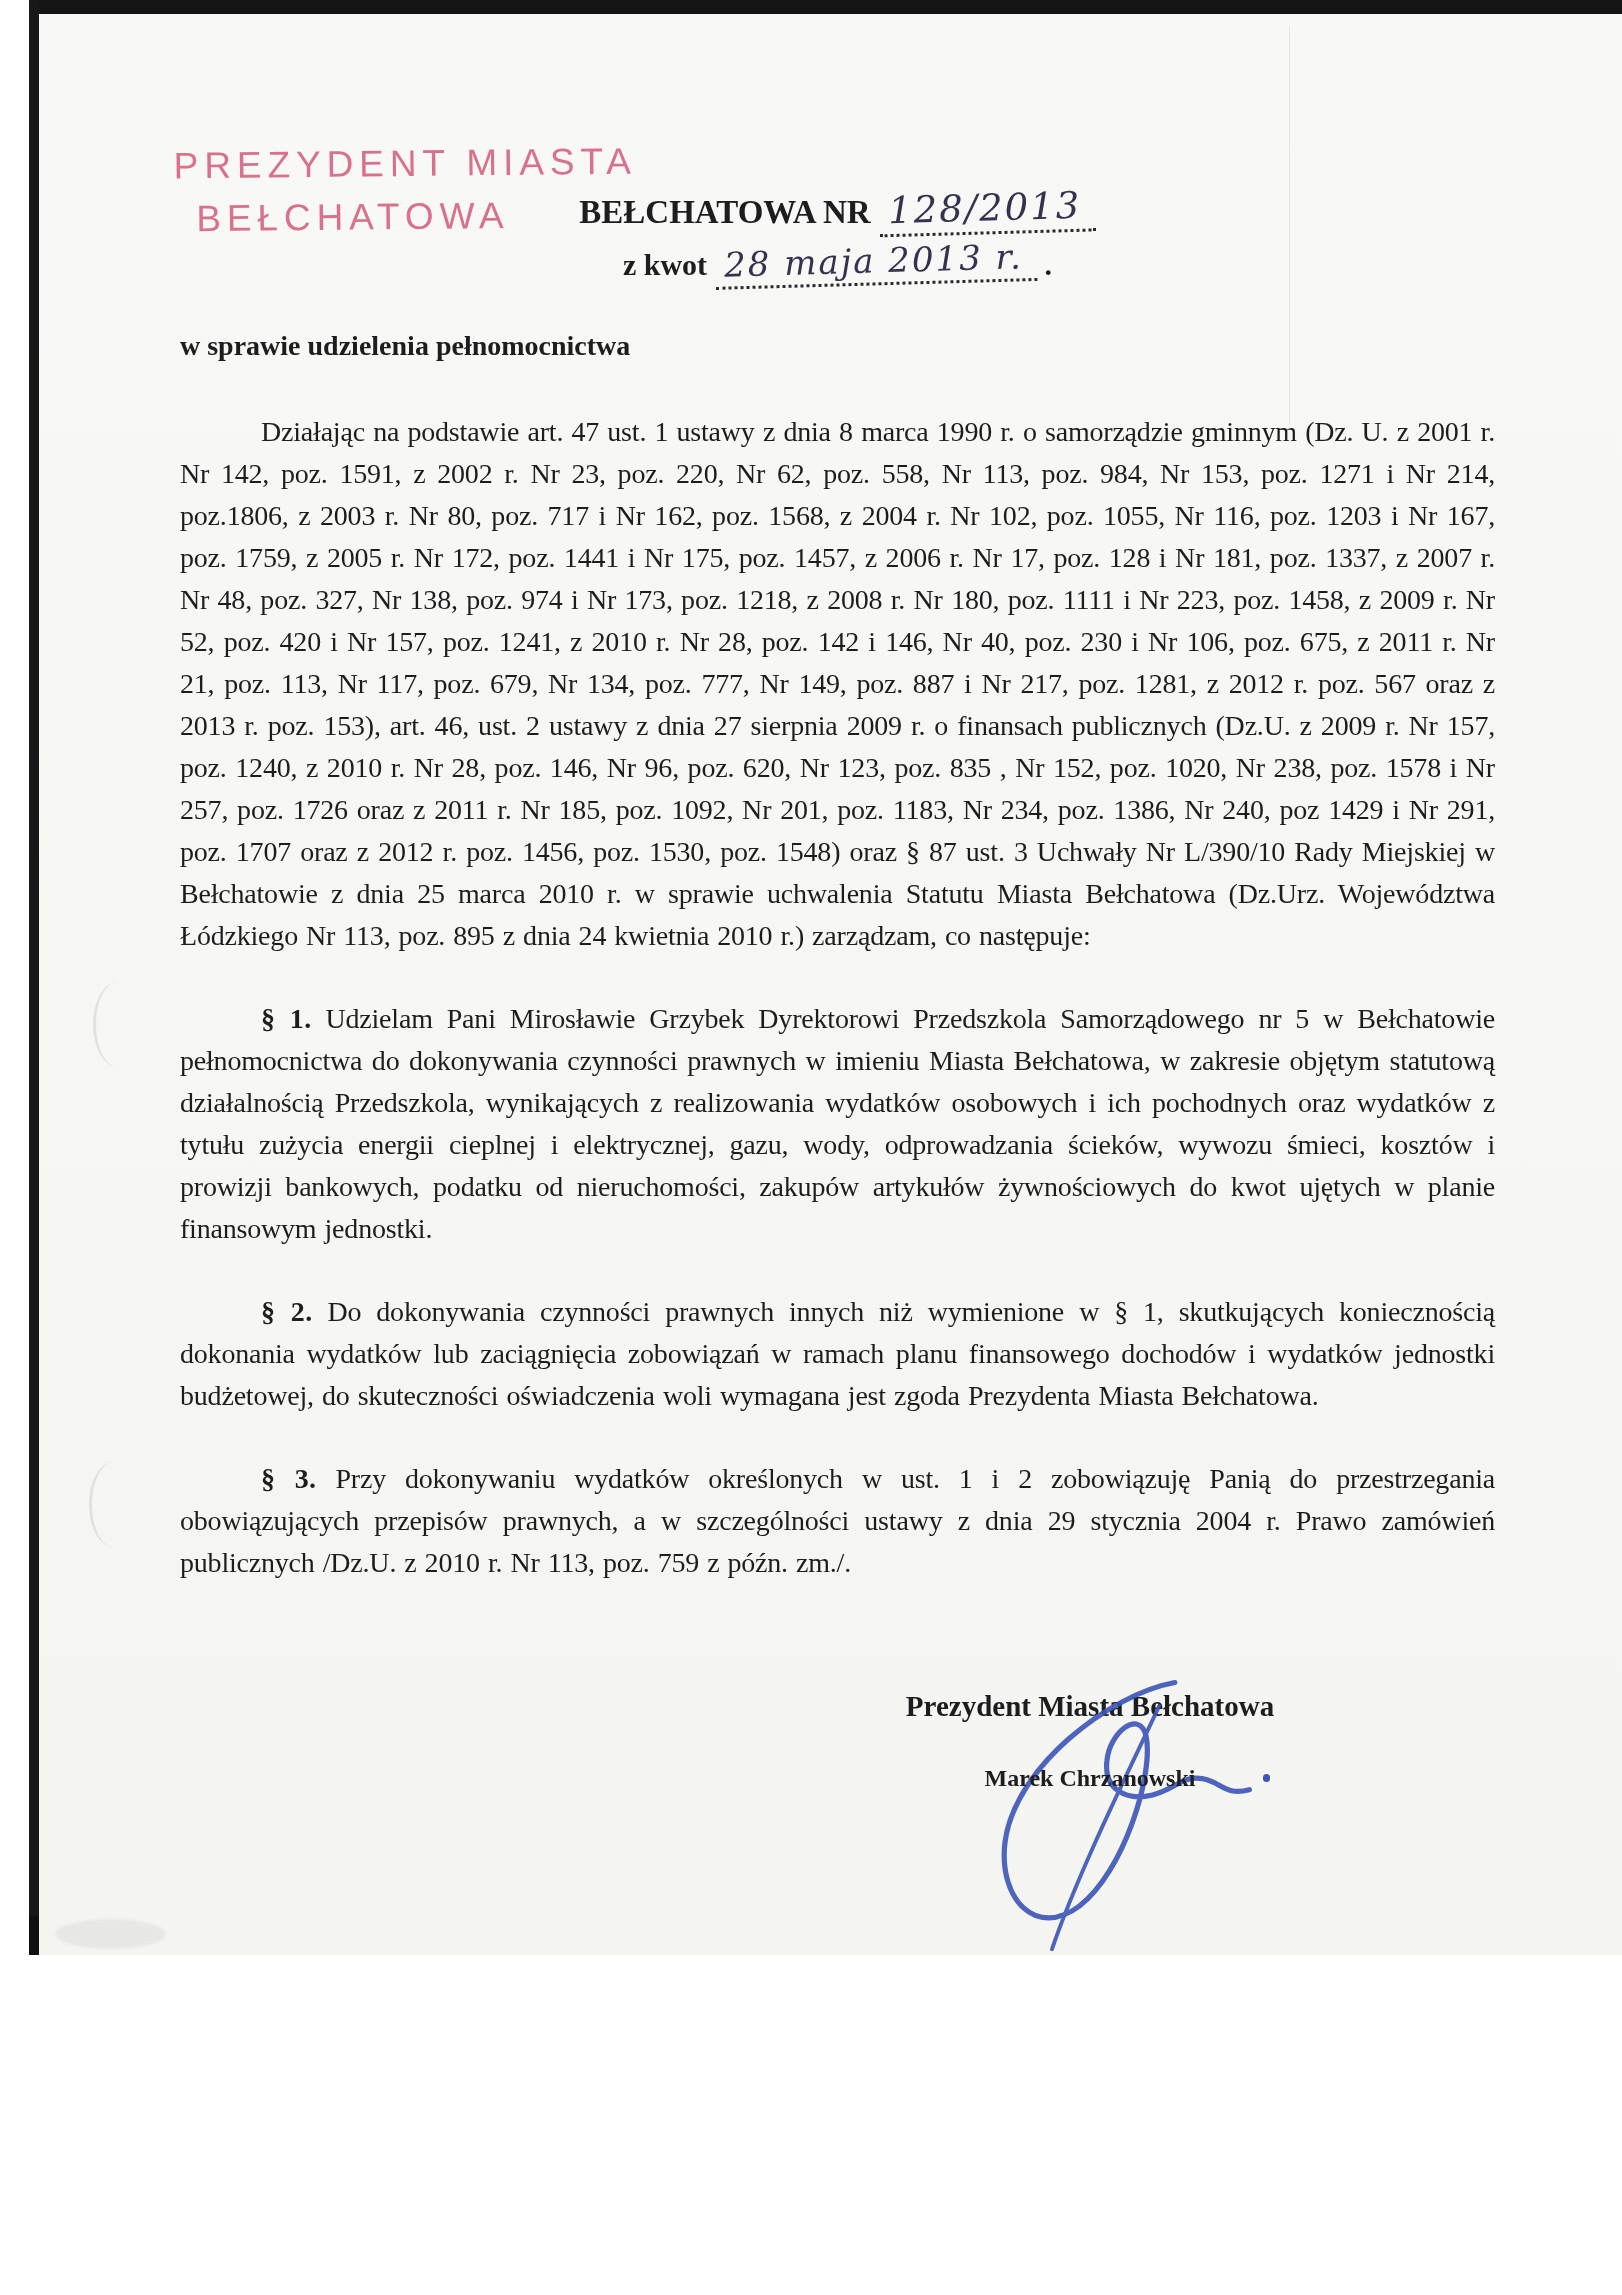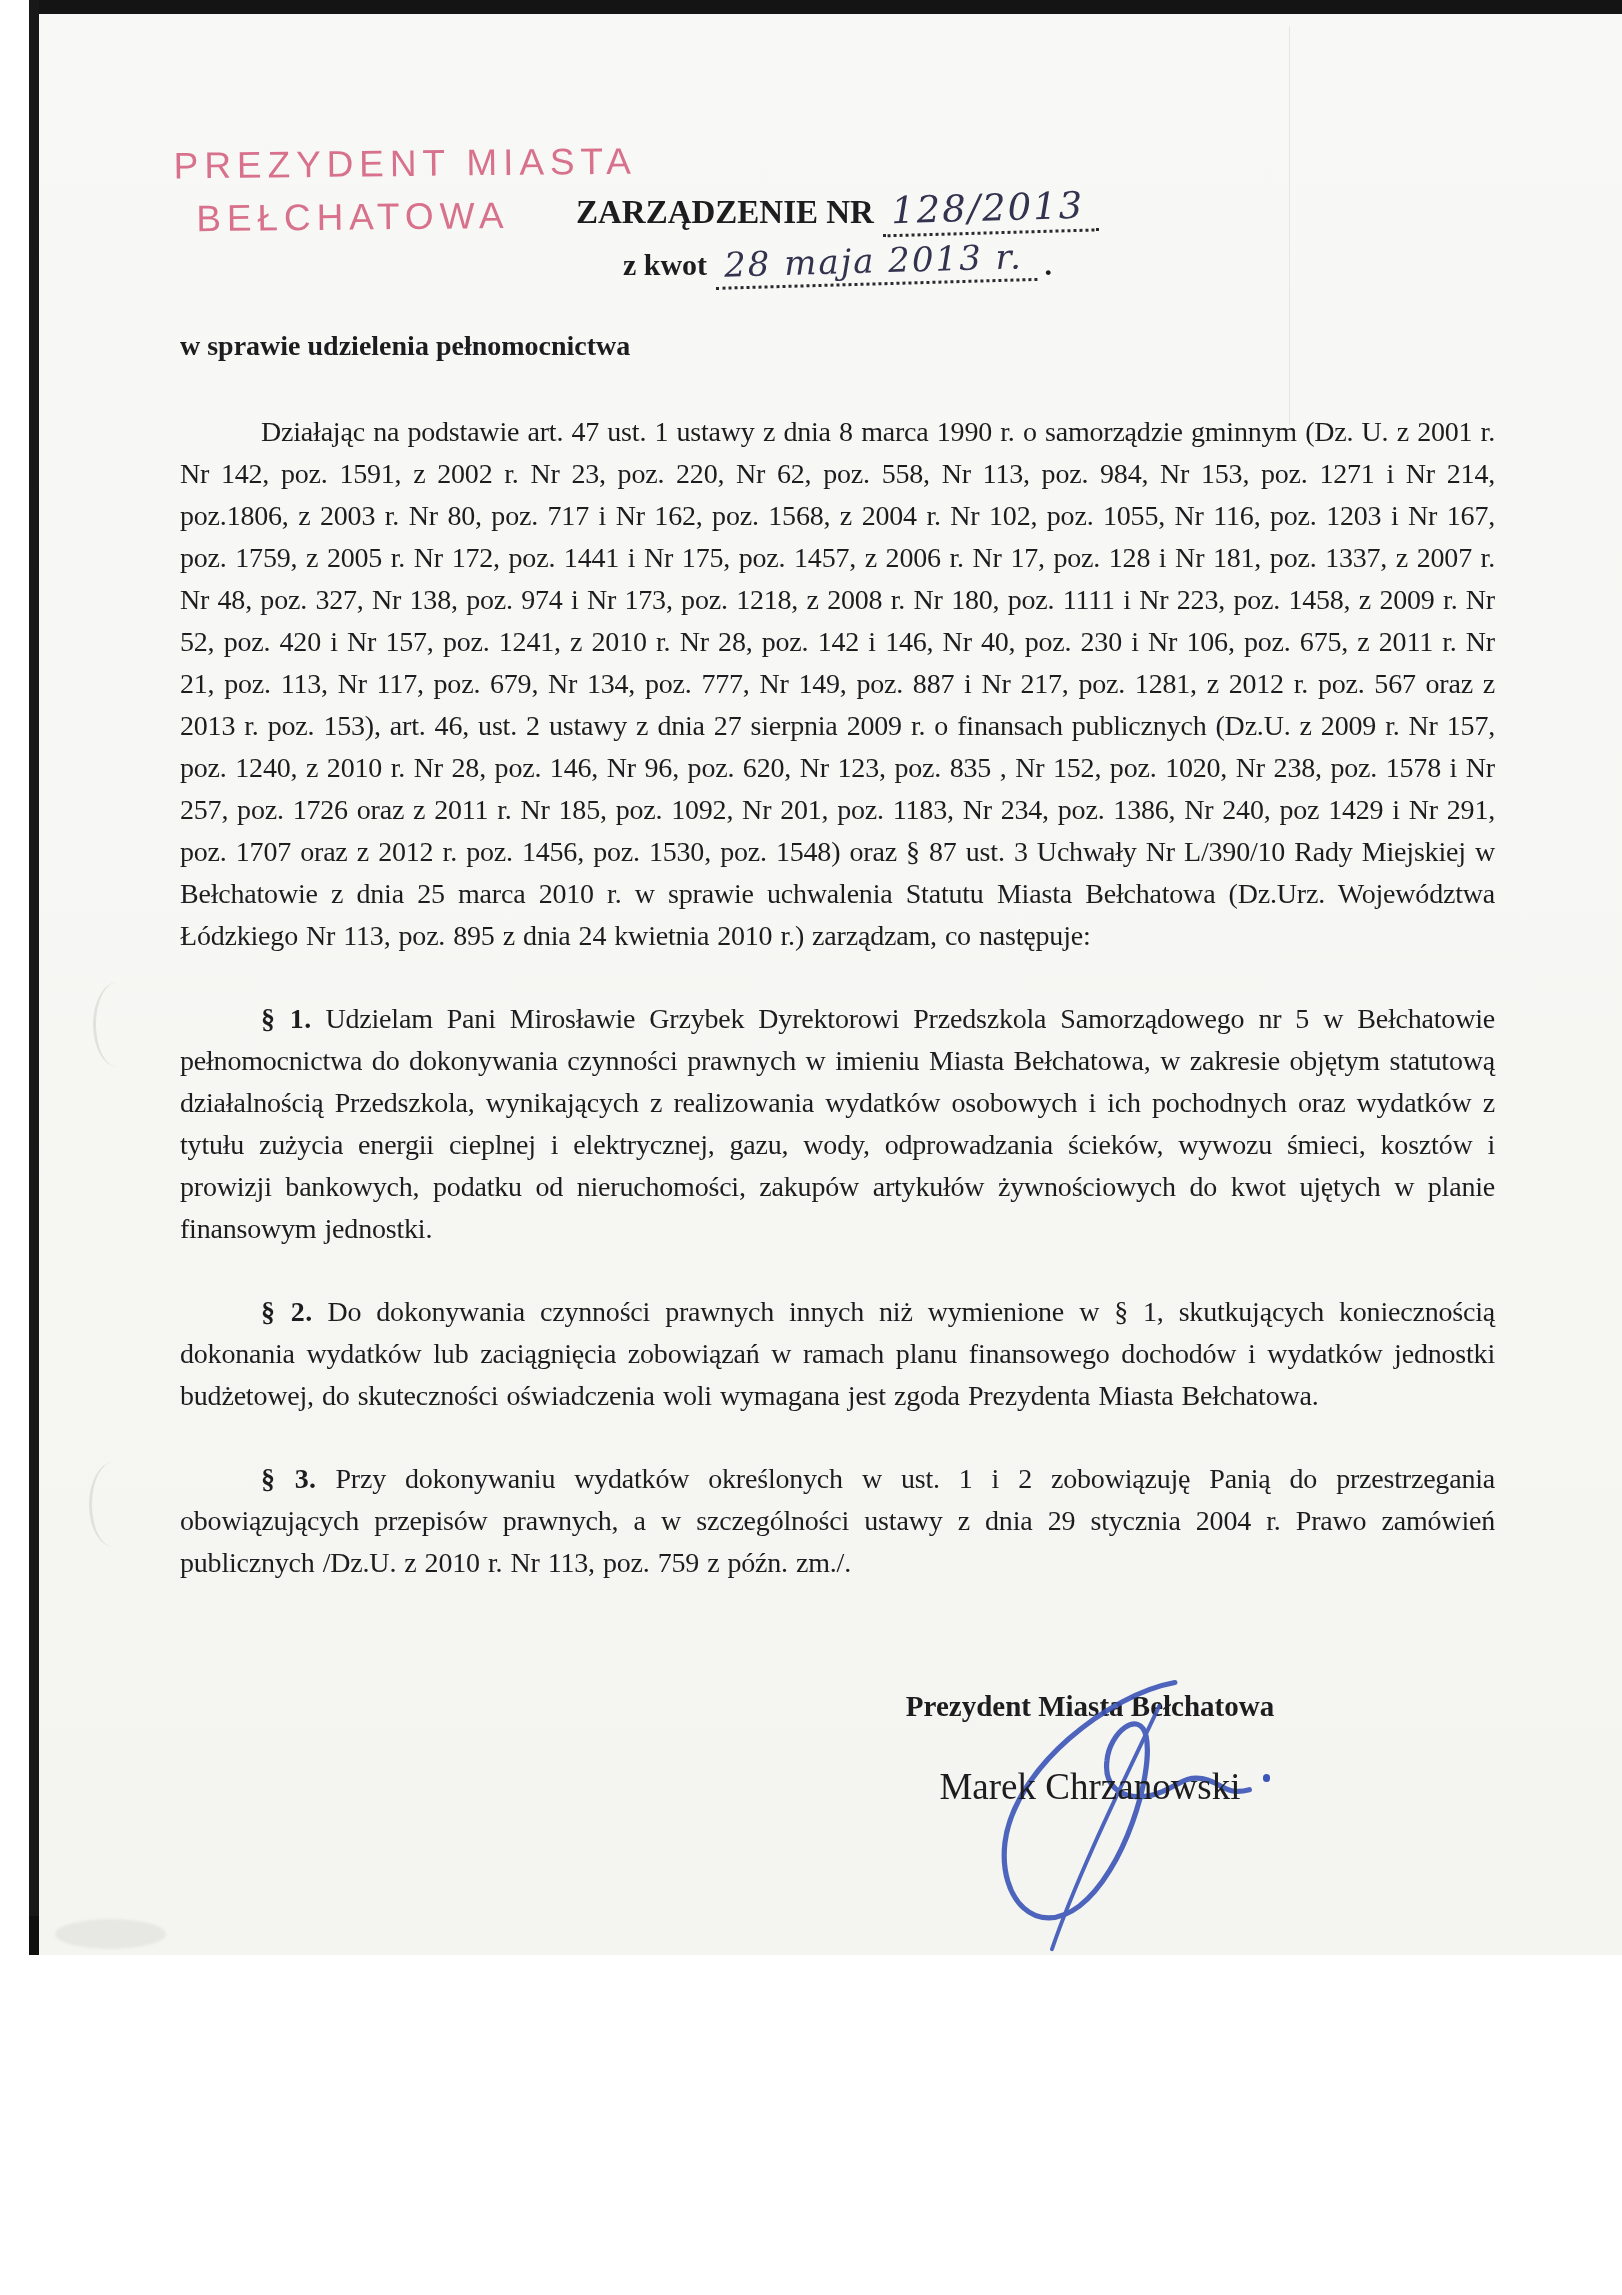--- a/index.html
+++ b/index.html
@@ -79,21 +79,21 @@
     letter-spacing:-0.2px;
     word-spacing:1.3px;
   }
   .preamble { margin-top:47px; text-indent:81px; margin-bottom:0; }
   .section  { margin-top:41px; text-indent:81px; margin-bottom:0; }
   .section b { letter-spacing:0.3px; }
 
   
   .sig-block { position:relative; margin-top:106px; margin-left:681px; width:458px; }
   .sig-title { font-weight:bold; font-size:29px; text-align:center; }
-  .sig-name  { font-weight:normal; font-size:37px; text-align:center; margin-top:42px; position:relative; z-index:2; }
+  .sig-name  { font-weight:bold; font-size:24px; text-align:center; margin-top:42px; position:relative; z-index:2; }
   .pen-dot   { position:absolute; left:402px; top:84px; width:7.2px; height:7.2px;
     border-radius:50%; background:#3c55b8; z-index:3; }
   .sig-scribble { position:absolute; left:98px; top:-14.4px; z-index:1; }
 </style>
 </head>
 <body>
 
 <div class="page">
 
   <div class="edge-top"></div>
@@ -106,21 +106,21 @@
 
   <div class="stamp">
     <div class="s1">PREZYDENT MIASTA</div>
     <div class="s2">BEŁCHATOWA</div>
   </div>
 
   <div class="content">
 
     <div class="title-block">
       <div class="title-line1">
-        <span>ZARZĄDZENIE NR</span>
+        <span>BEŁCHATOWA NR</span>
         <span class="handwriting hw-number dotted-field">128/2013</span>
       </div>
       <div class="date-line">
         <span>z kwot</span>
         <span class="handwriting hw-date dotted-field">28 maja 2013 r.</span>
         <span>.</span>
       </div>
     </div>
 
     <div class="subject">

